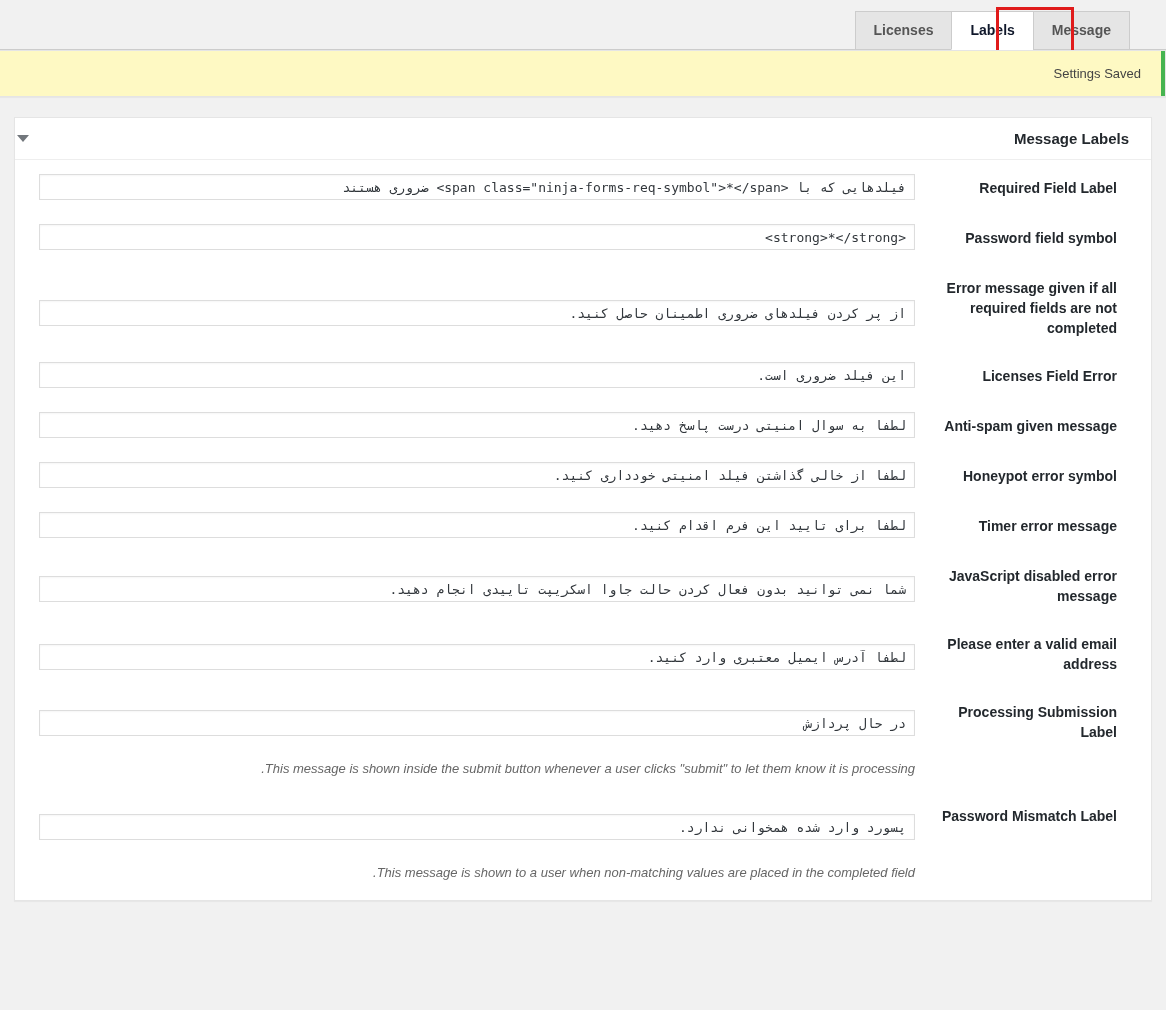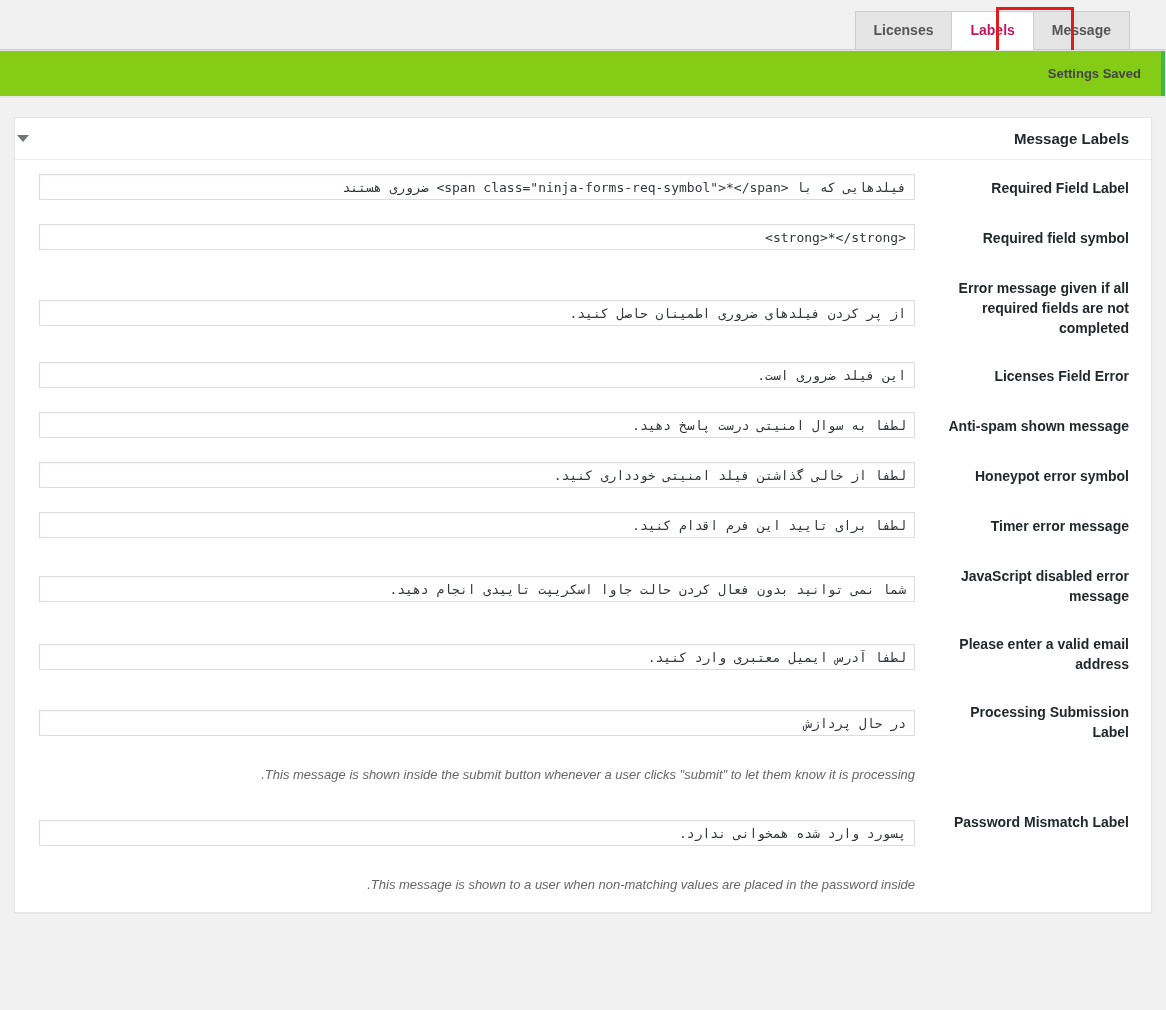--- a/index.html
+++ b/index.html
@@ -41,44 +41,43 @@
     border: 1px solid #ccc;
     border-bottom: 1px solid #ccc;
     margin-left: -1px;
     line-height: 18px;
     cursor: pointer;
     box-sizing: border-box;
     height: 39px;
   }
   .tab.active {
     background: #fff;
-    color: #be185d;
+    color: #0f172a;
     border-bottom-color: #fff;
   }
   .tab-highlight {
     position: absolute;
     border: 3px solid #e01b1b;
     pointer-events: none;
     box-sizing: border-box;
   }
 
   
   .notice {
     position: relative;
     margin: 0;
-    background: #84cc16;
+    background: #fef9c3;
     border: 1px solid #e5e5e5;
     border-left: none;
     box-shadow: 0 1px 1px rgba(0,0,0,.04);
     height: 47px;
     display: flex;
     align-items: center;
     justify-content: flex-end;
     box-sizing: border-box;
-    font-weight: bold;
   }
   .notice .notice-bar {
     position: absolute;
     right: 0;
     top: 0;
     bottom: 0;
     width: 4px;
     background: #46b450;
   }
   .notice-text {
@@ -122,21 +121,21 @@
 
   
   .form-table {
     width: 100%;
     border-collapse: collapse;
   }
   .form-table tr { vertical-align: top; }
   .form-table td.label-cell {
     width: 228px;
     text-align: right;
-    padding: 18px 22px 10px 10px;
+    padding: 18px 34px 10px 10px;
     font-size: 14px;
     font-weight: bold;
     color: #23282d;
     line-height: 20px;
     box-sizing: border-box;
   }
   .form-table td.field-cell {
     padding: 14px 10px 10px 24px;
     box-sizing: border-box;
   }
@@ -152,21 +151,21 @@
     box-shadow: inset 0 1px 2px rgba(0,0,0,.04);
     box-sizing: border-box;
     direction: rtl;
     text-align: right;
     unicode-bidi: plaintext;
   }
   .field-desc {
     direction: rtl;
     text-align: right;
     width: 876px;
-    margin-top: 30px;
+    margin-top: 24px;
     font-size: 13px;
     font-style: italic;
     color: #666;
     line-height: 18px;
     box-sizing: border-box;
     padding-left: 4px;
   }
   .spacer-row td { height: 8px; padding: 0; }
 </style>
 </head>
@@ -203,42 +202,42 @@
             <td class="field-cell">
               <input class="rtl-input" type="text" value="فیلدهایی که با &lt;span class=&quot;ninja-forms-req-symbol&quot;&gt;*&lt;/span&gt; ضروری هستند" style="">
             </td>
             <td class="label-cell">Required Field Label</td>
           </tr>
 
           <tr>
             <td class="field-cell">
               <input class="rtl-input" type="text" value="&lt;strong&gt;*&lt;/strong&gt;" style="">
             </td>
-            <td class="label-cell">Required field symbol</td>
+            <td class="label-cell">Password field symbol</td>
           </tr>
 
           <tr>
             <td class="field-cell">
               <input class="rtl-input" type="text" style="margin-top: 26px;" value="از پر کردن فیلدهای ضروری اطمینان حاصل کنید.">
             </td>
             <td class="label-cell">Error message given if all required fields are not completed</td>
           </tr>
 
           <tr>
             <td class="field-cell">
               <input class="rtl-input" type="text" value="این فیلد ضروری است." style="">
             </td>
             <td class="label-cell">Licenses Field Error</td>
           </tr>
 
           <tr>
             <td class="field-cell">
               <input class="rtl-input" type="text" value="لطفا به سوال امنیتی درست پاسخ دهید." style="">
             </td>
-            <td class="label-cell">Anti-spam shown message</td>
+            <td class="label-cell">Anti-spam given message</td>
           </tr>
 
           <tr>
             <td class="field-cell">
               <input class="rtl-input" type="text" value="لطفا از خالی گذاشتن فیلد امنیتی خودداری کنید." style="">
             </td>
             <td class="label-cell">Honeypot error symbol</td>
           </tr>
 
           <tr>
@@ -266,21 +265,21 @@
             <td class="field-cell">
               <input class="rtl-input" type="text" style="margin-top: 12px;" value="در حال پردازش">
               <div class="field-desc">This message is shown inside the submit button whenever a user clicks "submit" to let them know it is processing.</div>
             </td>
             <td class="label-cell">Processing Submission Label</td>
           </tr>
 
           <tr>
             <td class="field-cell">
               <input class="rtl-input" type="text" style="margin-top: 12px;" value="پسورد وارد شده همخوانی ندارد.">
-              <div class="field-desc">This message is shown to a user when non-matching values are placed in the password inside.</div>
+              <div class="field-desc">This message is shown to a user when non-matching values are placed in the completed field.</div>
             </td>
             <td class="label-cell">Password Mismatch Label</td>
           </tr>
 
           <tr class="spacer-row">
             <td></td>
             <td></td>
           </tr>
 
         </tbody>

